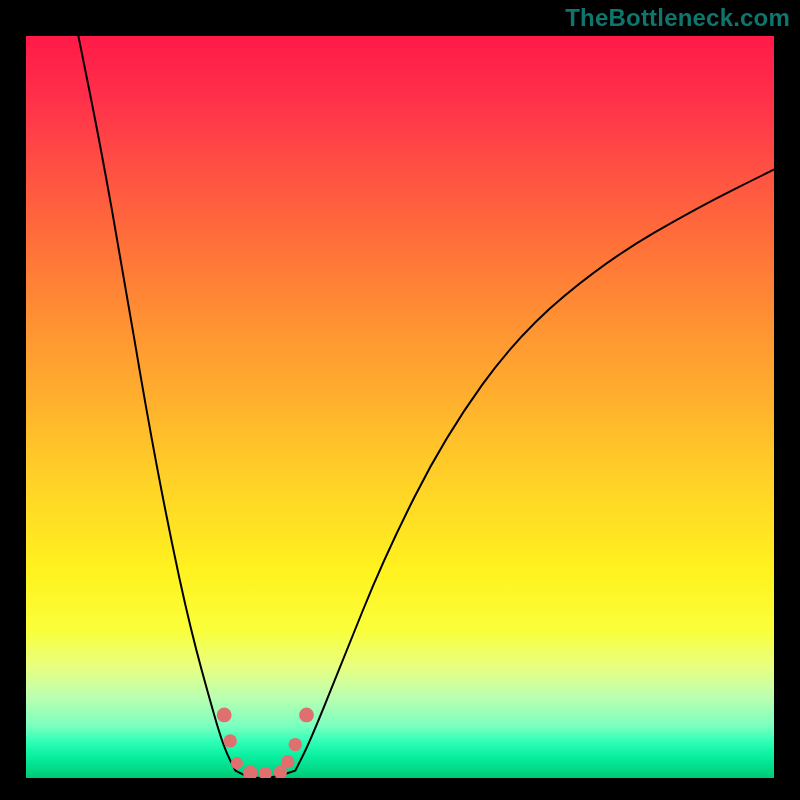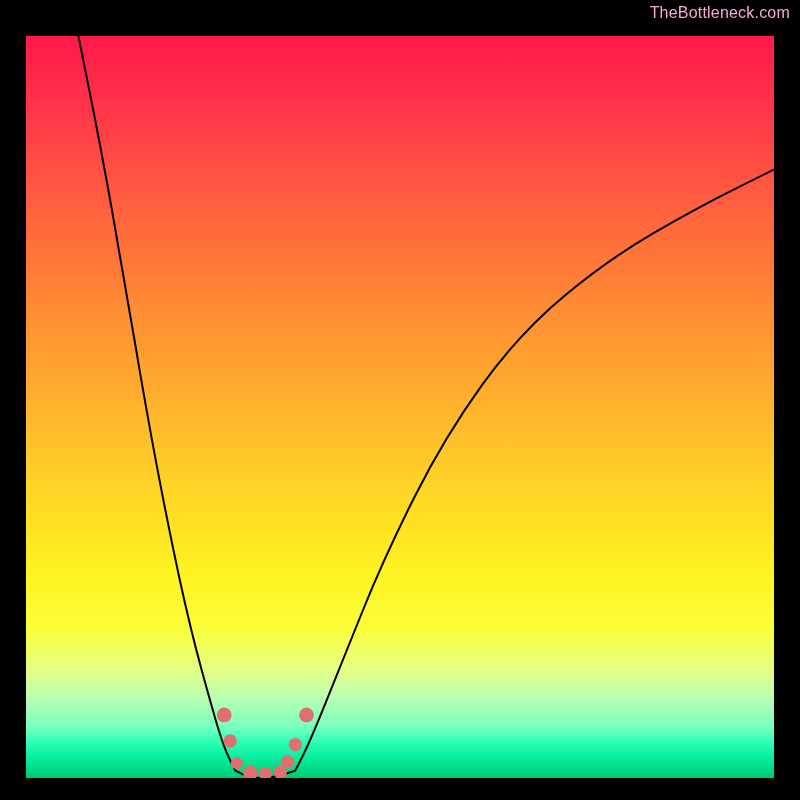--- a/index.html
+++ b/index.html
@@ -14,23 +14,23 @@
   .frame {
     position: relative;
     width: 800px;
     height: 800px;
     background: #000;
   }
   .watermark {
     position: absolute;
     top: 4px;
     right: 10px;
-    color: #f9a8d4;
-    font-size: 16px;
-    font-weight: 400;
+    color: #0f766e;
+    font-size: 24px;
+    font-weight: 700;
     letter-spacing: 0.2px;
     user-select: none;
     z-index: 5;
   }
   .plot-area {
     position: absolute;
     left: 26px;
     top: 36px;
     width: 748px;
     height: 742px;

